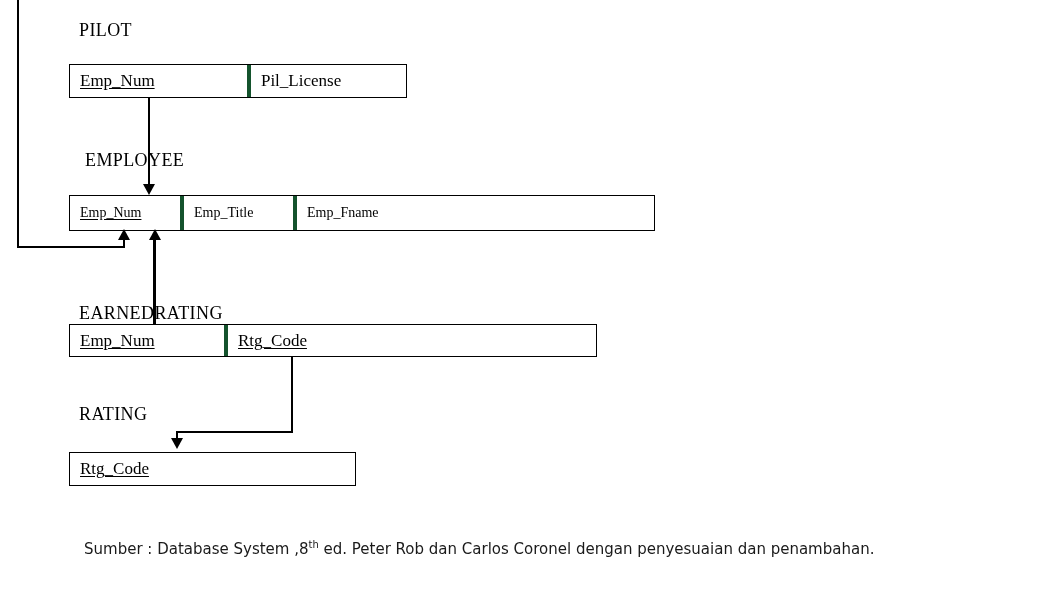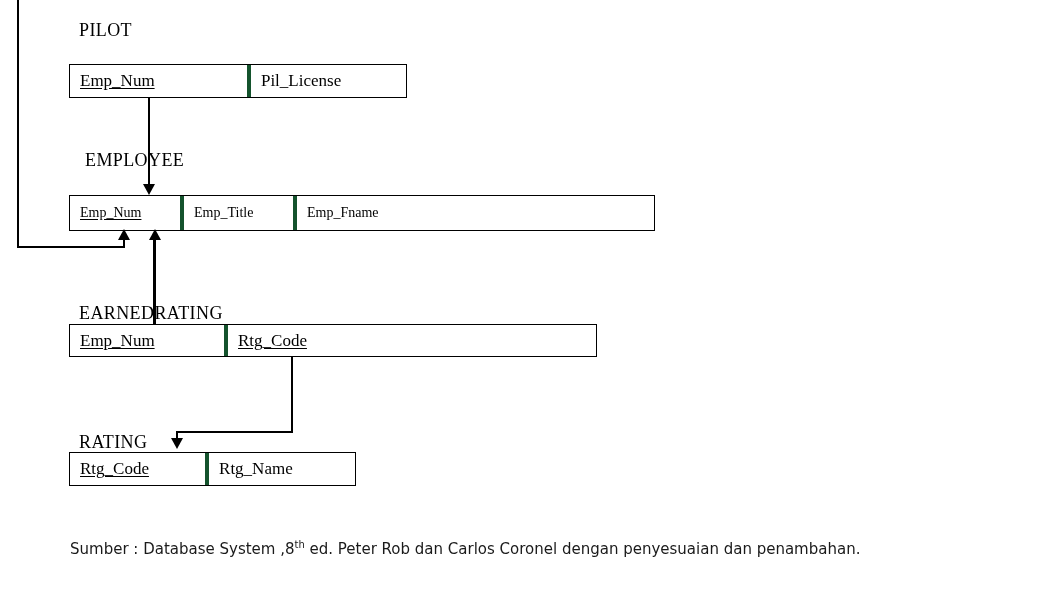--- a/index.html
+++ b/index.html
@@ -84,21 +84,21 @@
     position: absolute;
     width: 0; height: 0;
     border-left: 6px solid transparent;
     border-right: 6px solid transparent;
     border-bottom: 11px solid #000;
   }
 
   
   #caption {
     position: absolute;
-    left: 70px;
+    left: 84px;
     top: 534px;
     width: 865px;
     font-family: "DejaVu Sans", "Liberation Sans", sans-serif;
     font-size: 15px;
     line-height: 30px;
     text-align: justify;
     color: #1a1a1a;
   }
   #caption sup {
     font-size: 10px;
@@ -126,21 +126,21 @@
   <div class="line-h" style="left:176px; top:431px; width:117px; height:2px;"></div>
   <div class="line-v" style="left:176px; top:431px; width:2px; height:8px;"></div>
   <div class="arrow-down" style="left:171px; top:438px;"></div>
 
   <div class="entity-label" style="left:79px; top:20px;">PILOT</div>
 
   <div class="entity-label" style="left:85px; top:150px;">EMPLOYEE</div>
 
   <div class="entity-label" style="left:79px; top:279px;margin-top:24px;">EARNEDRATING</div>
 
-  <div class="entity-label" style="left:79px; top:432px;">RATING</div>
+  <div class="entity-label" style="left:79px; top:404px;">RATING</div>
 
   <div class="relation" id="relation-pilot">
     <div class="attr pk" style="width:182px;">
       <span class="attr-text">Emp_Num</span>
     </div>
     <div class="attr" style="width:156px;text-align:center;">
       <span class="attr-text">Pil_License</span>
     </div>
   </div>
 
@@ -162,20 +162,17 @@
     </div>
     <div class="attr pk" style="width:136px;">
       <span class="attr-text">Rtg_Code</span>
     </div>
   </div>
 
   <div class="relation" id="relation-rating">
     <div class="attr pk" style="width:140px;">
       <span class="attr-text">Rtg_Code</span>
     </div>
-    <div class="attr" style="width:147px;">
-      <span class="attr-text">Rtg_Name</span>
-    </div>
   </div>
 
   <div id="caption"><span>Sumber : Database System ,8</span><sup>th</sup><span> ed. Peter Rob dan Carlos Coronel dengan penyesuaian dan penambahan.</span></div>
 
 </div>
 
 </body></html>

